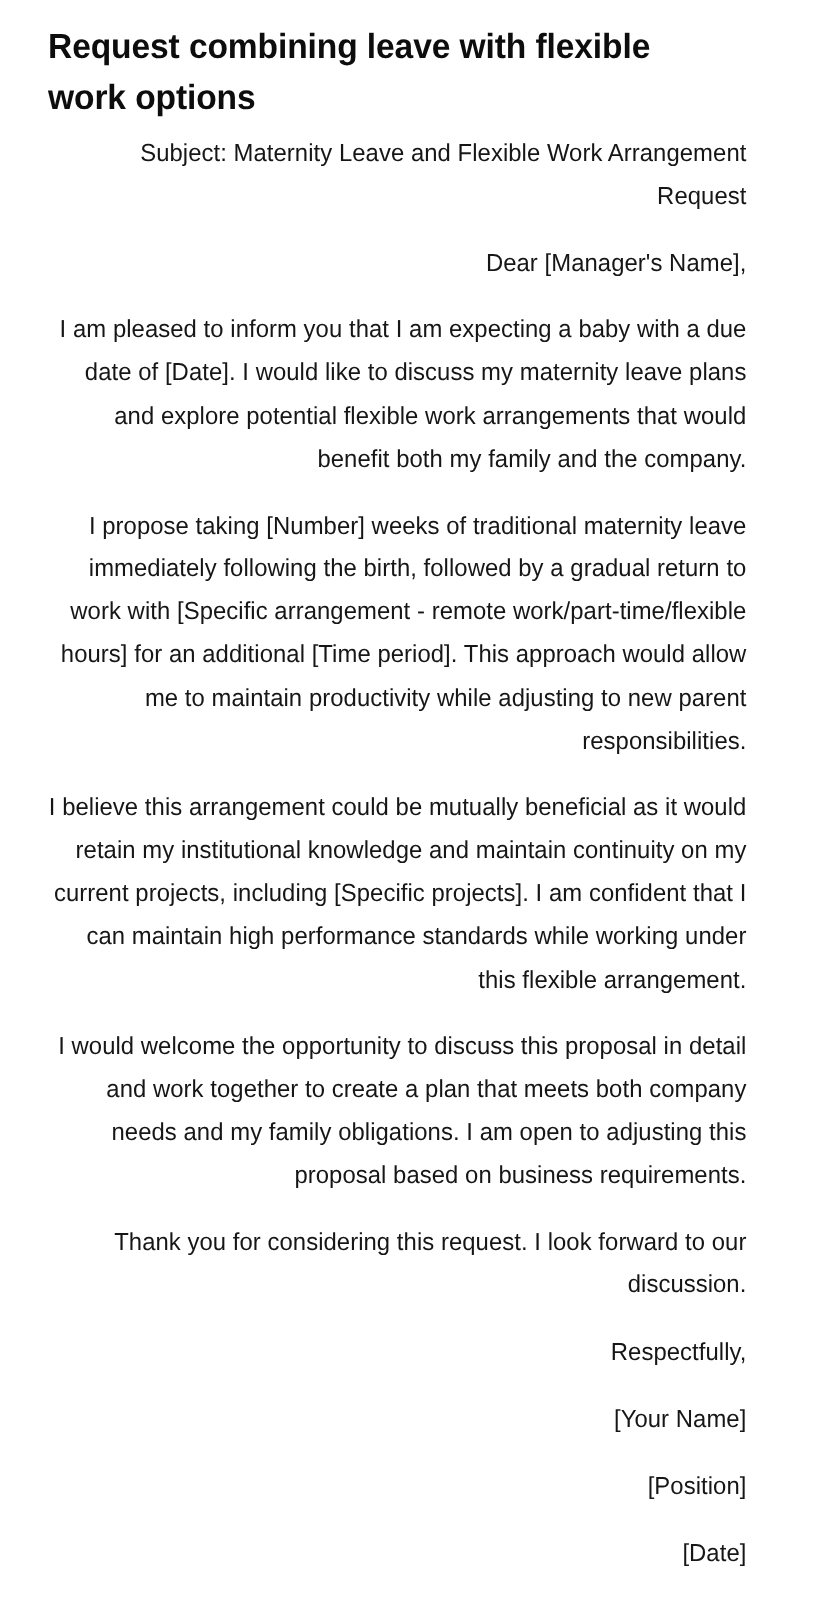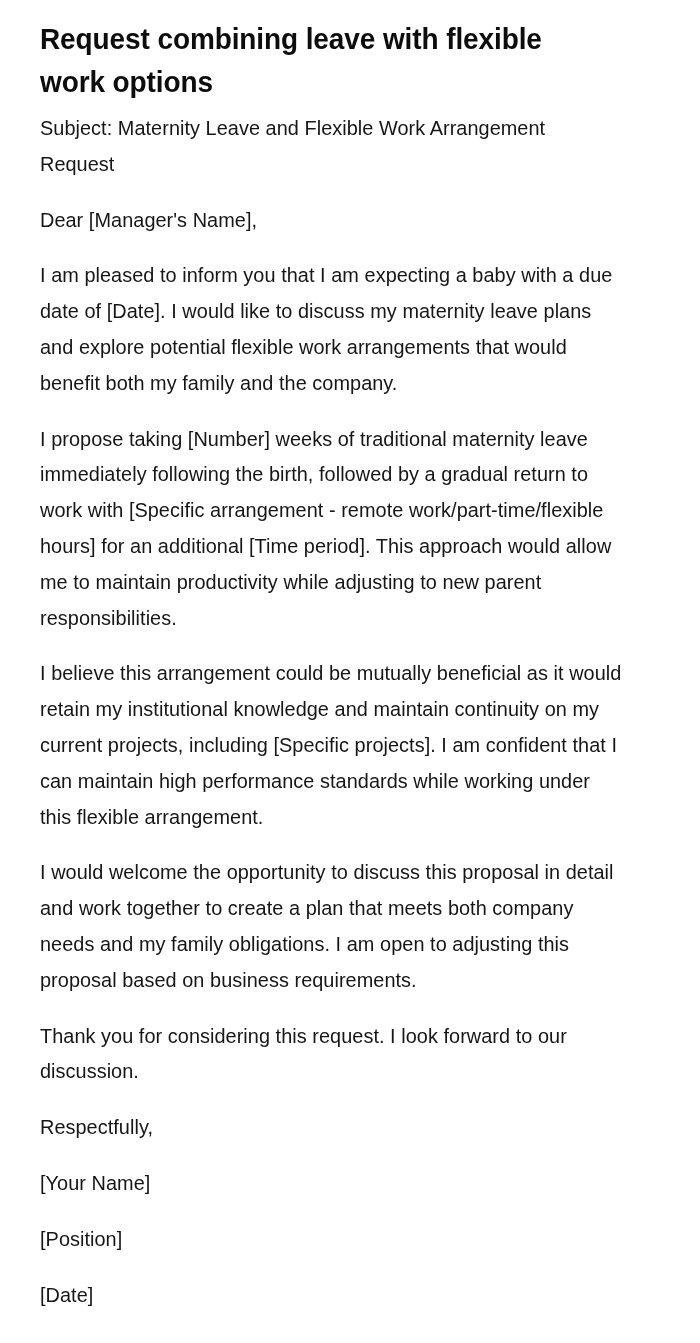--- a/index.html
+++ b/index.html
@@ -27,20 +27,21 @@
     color: #0d0d0d;
     margin: 0 0 6px 0;
     letter-spacing: -0.1px;
     max-width: 540px;
     font-stretch: condensed;
     transform: scaleX(0.965);
     transform-origin: left top;
   }
   .body-block {
     max-width: 620px;
+    text-align: right;
   }
   .para {
     font-size: 20.5px;
     line-height: 35.8px;
     color: #161616;
     margin: 0 0 20px 0;
     font-weight: 400;
     letter-spacing: 0.05px;
     transform: scaleX(0.97);
     transform-origin: left top;

